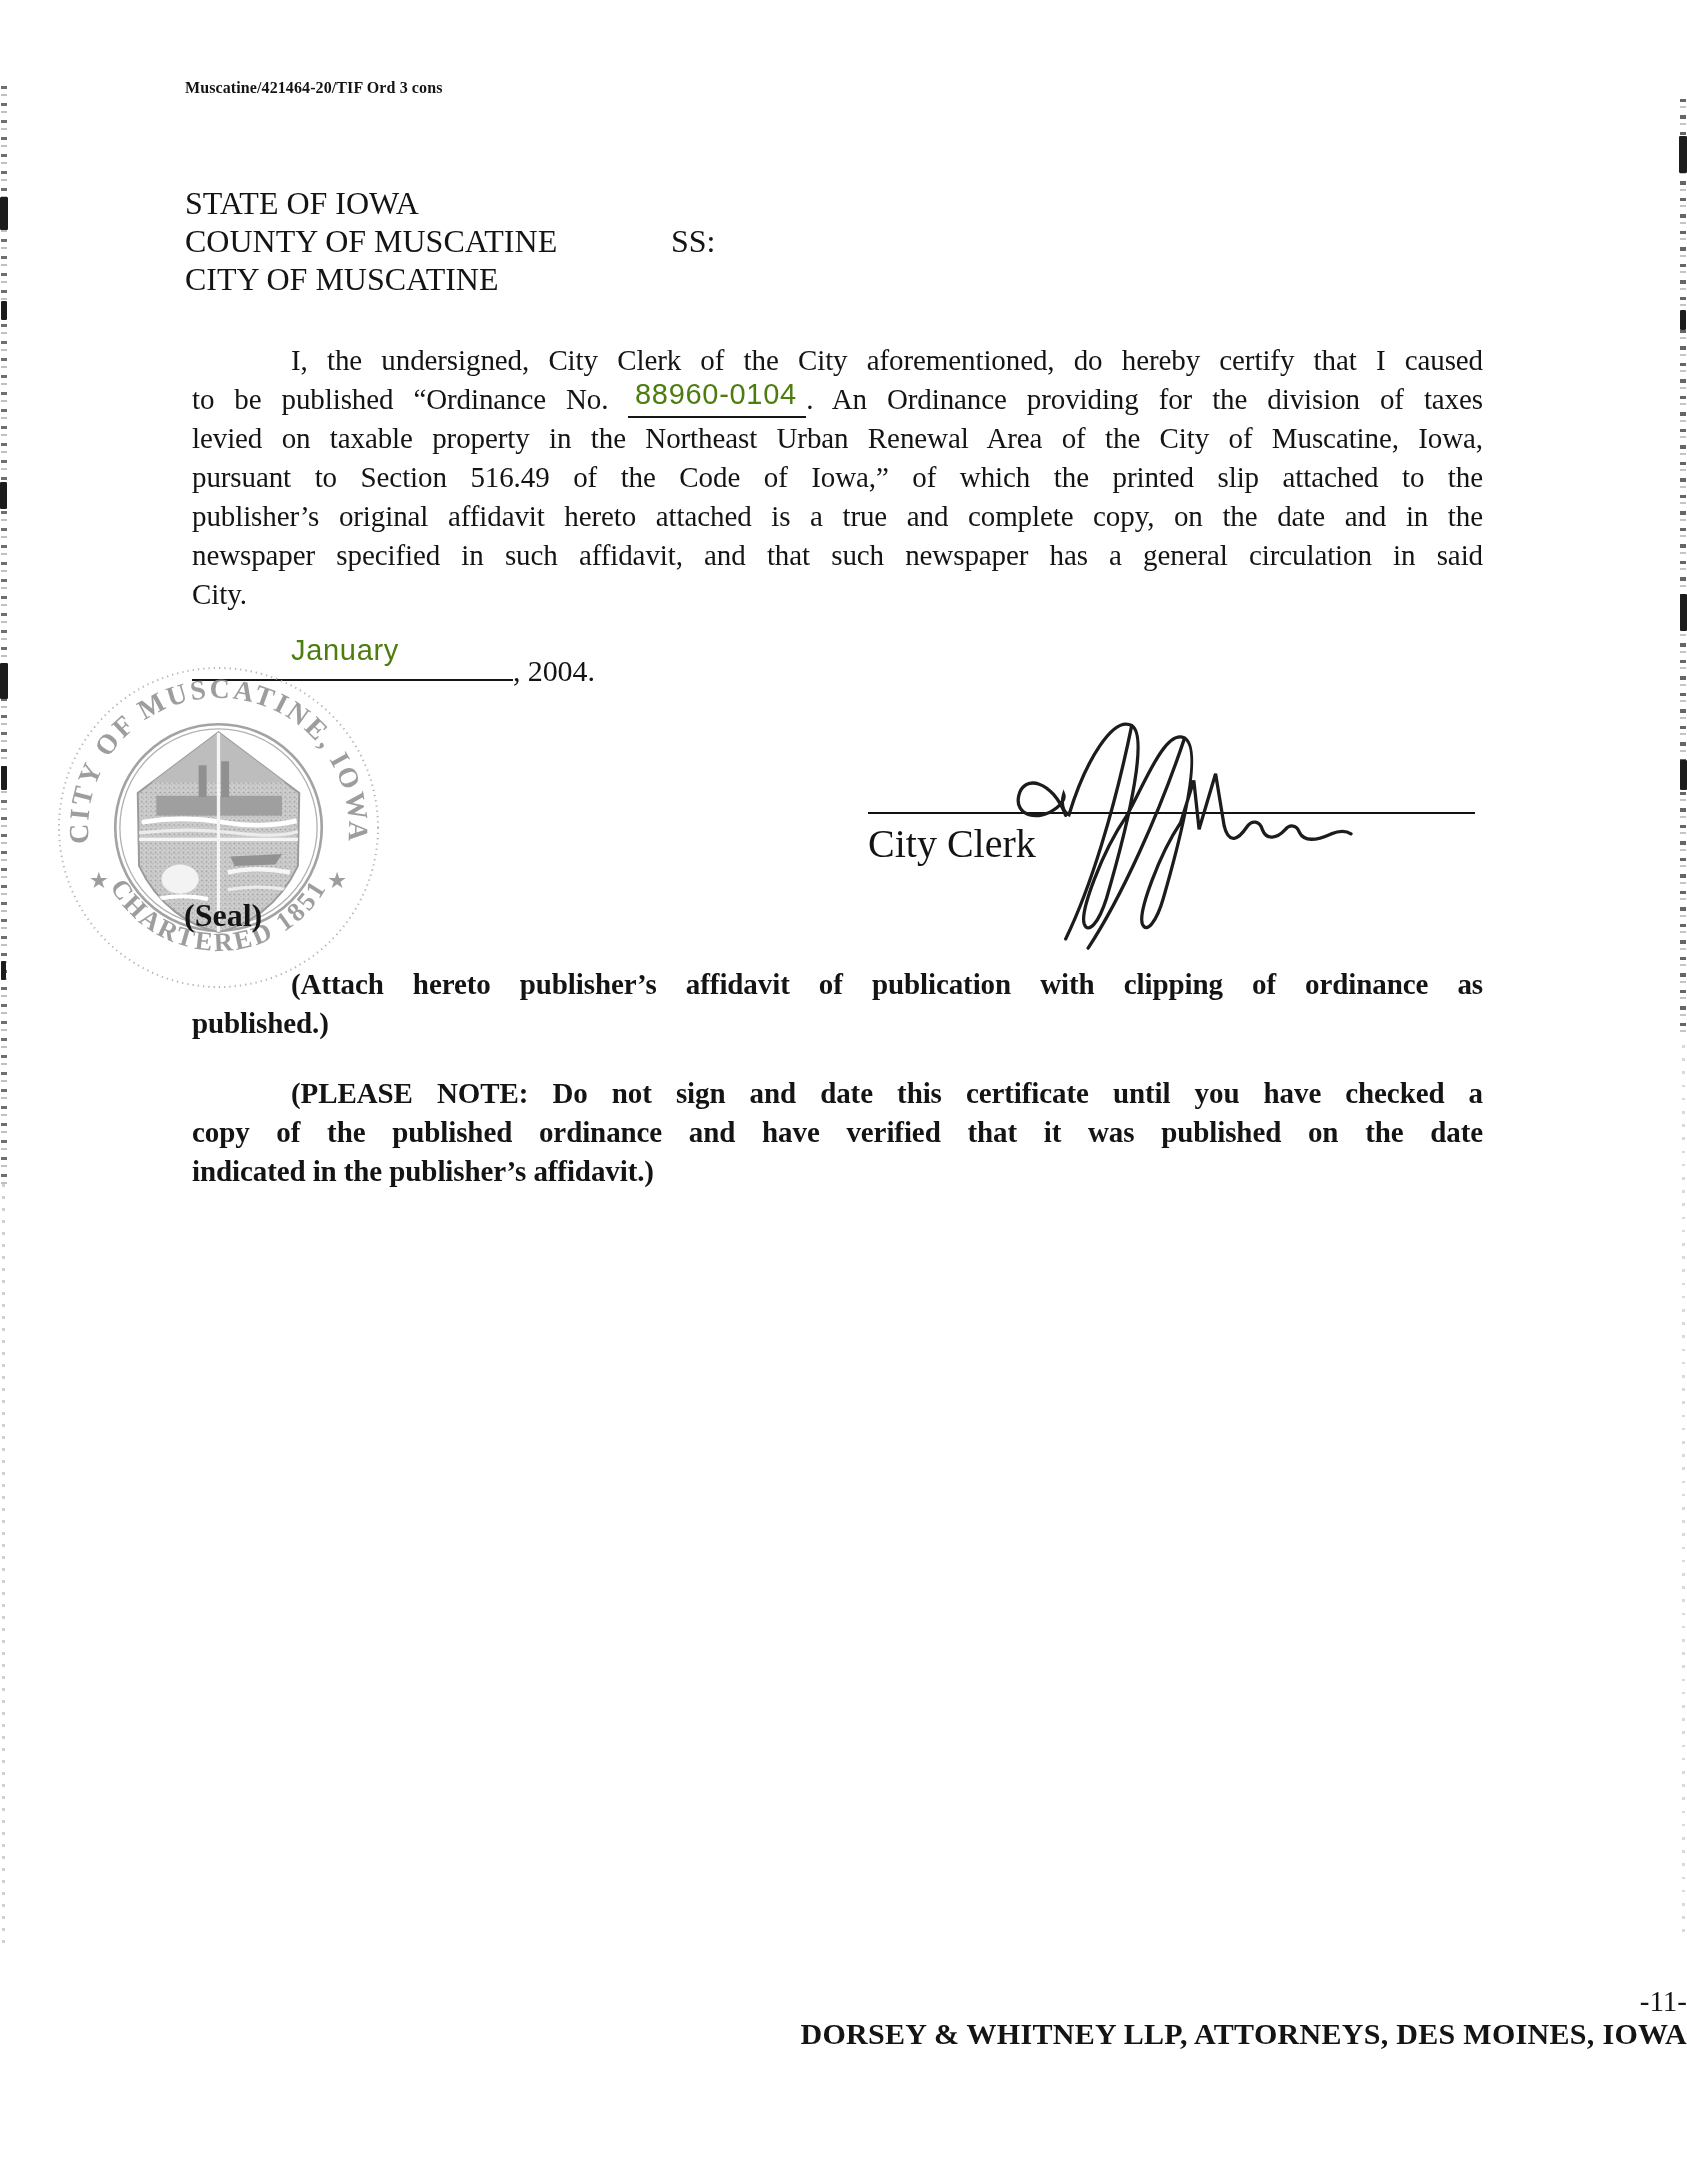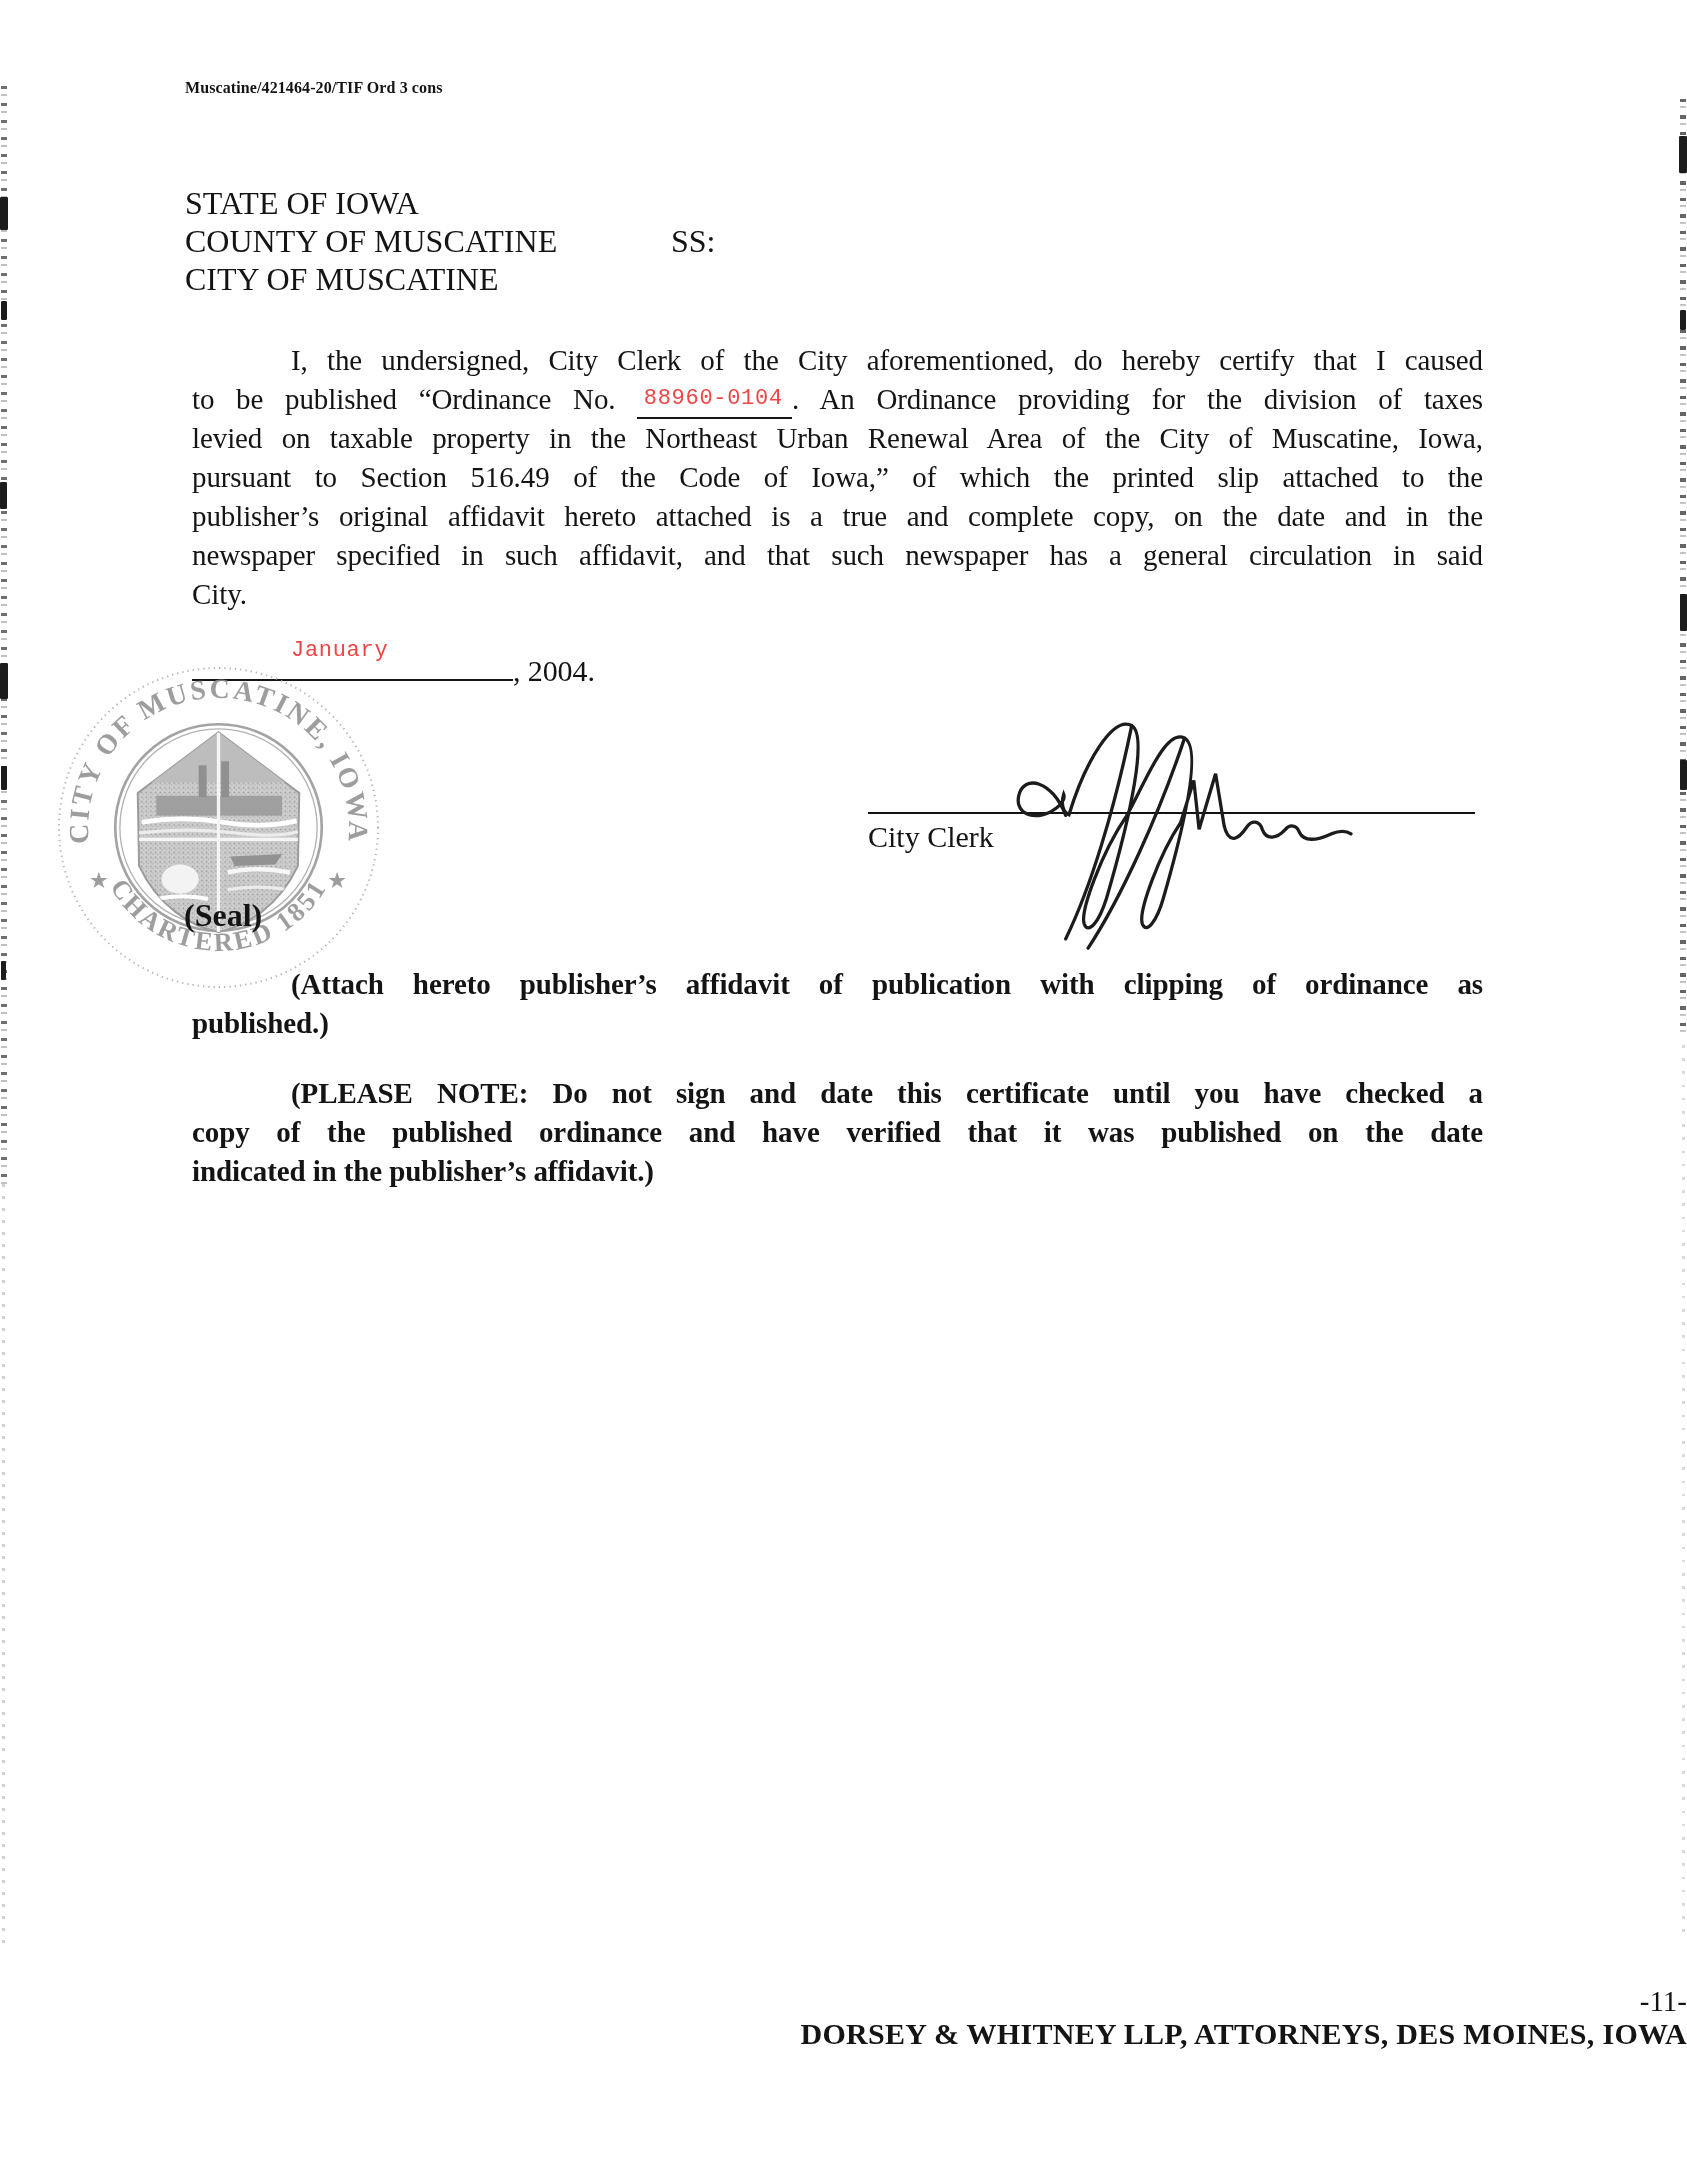--- a/index.html
+++ b/index.html
@@ -29,31 +29,31 @@
   .para { position:absolute; left:192px; width:1291px; font-size:29px; line-height:39px; letter-spacing:-0.1px; }
   .jline { text-align:justify; height:39px; overflow:hidden; }
   .jline::after { content:""; display:inline-block; width:100%; }
   .indent { text-indent:99px; }
   .bold { font-weight:700; }
   .cert { top:341px; }
   .witness { top:638px; }
   .attach { top:965px; }
   .note { top:1074px; }
   
-  .typed { font-family:Liberation Mono, monospace; font-size:22px; letter-spacing:0.7px; color:#ef4444; }
+  .typed { font-family:Liberation Sans, sans-serif; font-size:29px; letter-spacing:0.7px; color:#4d7c0f; }
   .blank-num { position:relative; top:-5.3px; border-bottom:2.6px solid #161616; padding:0 9.3px 6.6px 6.6px; }
   .blank-day { position:relative; top:-5.3px; border-bottom:2.6px solid #161616; padding:0 22.5px 6.6px 20px; }
   .wline2 { height:53px; white-space:nowrap; }
   .blank-long { display:inline-block; position:relative; width:321px; height:41px;
     border-bottom:2.6px solid #161616; vertical-align:baseline; }
   .blank-long .typed { position:absolute; left:99px; bottom:9.3px; }
   .year { font-size:30px; }
   
   .sig-line { position:absolute; left:868px; top:812px; width:607px; border-top:2.6px solid #121212; }
-  .sig-title { position:absolute; left:868px; top:820px; font-size:30px; }
+  .sig-title { position:absolute; left:868px; top:820px; font-size:40px; }
   .sig-svg { position:absolute; left:867px; top:680px; z-index:4; }
   
   .seal-svg { position:absolute; left:57px; top:666px; z-index:1; opacity:.85; }
   .seal-label { position:absolute; left:184px; top:897px; font-size:32px; font-weight:700; z-index:3; }
   .ring-text { font-family:"Liberation Serif",serif; font-weight:700; fill:#8d8d8d; }
   .star { font-size:34px; fill:#8d8d8d; }
   
   .footer { position:absolute; left:0; width:1687px; text-align:right; }
   .pageno { top:1985px; font-size:29px; }
   .firm { top:2017px; font-size:30px; font-weight:700; letter-spacing:0.3px; }

